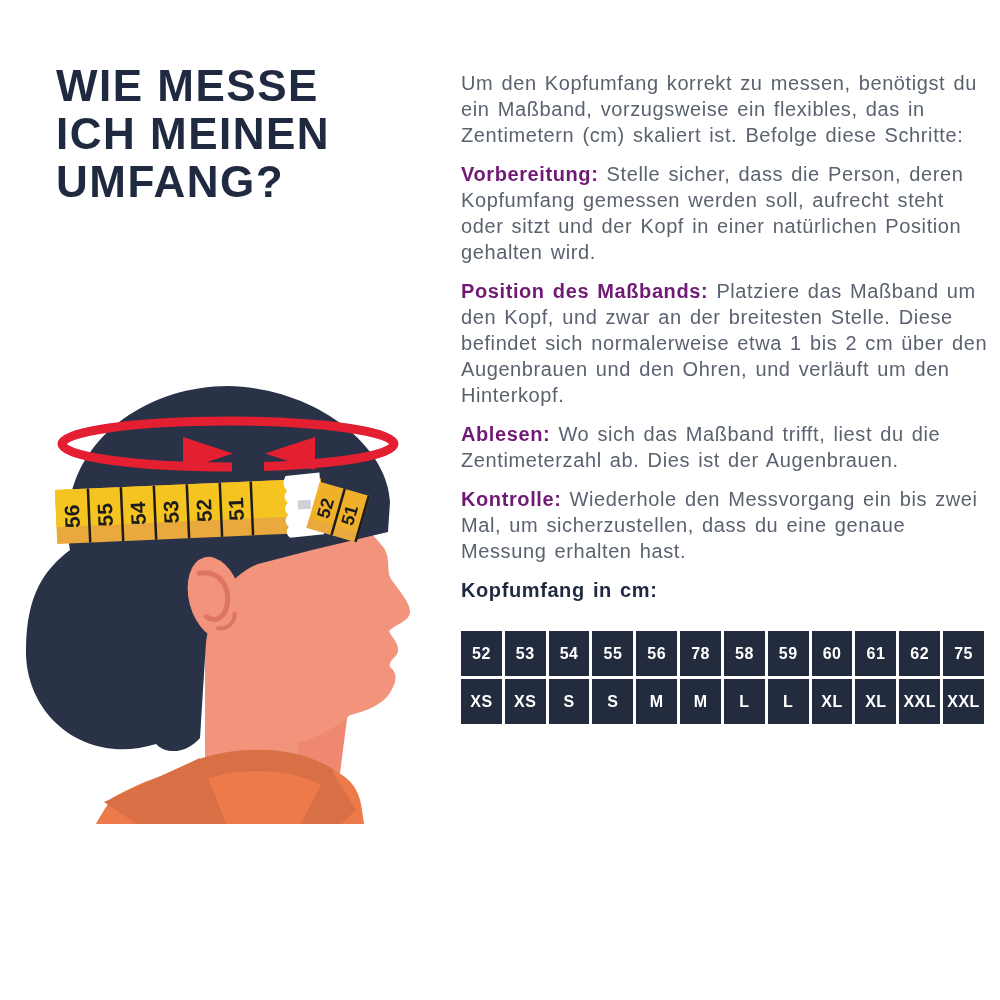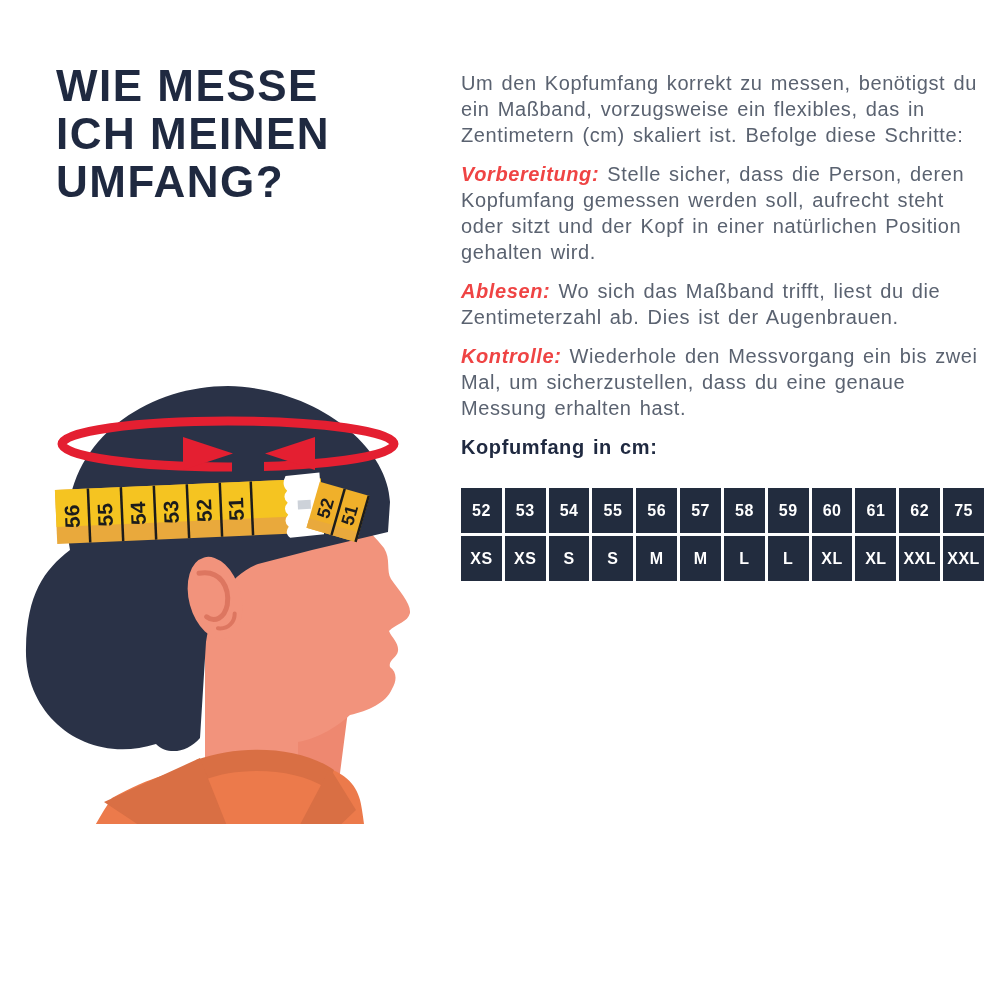--- a/index.html
+++ b/index.html
@@ -3,21 +3,21 @@
 <meta charset="utf-8">
 <style>
   html,body{margin:0;padding:0;background:#ffffff;}
   .canvas{position:relative;width:1000px;height:824px;background:#fff;overflow:hidden;
           font-family:"Liberation Sans",sans-serif;}
   .title{position:absolute;left:56px;top:62px;font-size:44px;line-height:48px;
          font-weight:800;letter-spacing:1.5px;color:#1F2940;}
   .col{position:absolute;left:461px;top:70px;width:530px;color:#5A6270;
        font-size:20px;line-height:26px;letter-spacing:0.6px;word-spacing:2px;}
   .col p{margin:0 0 13px 0;}
-  .col b{color:#ef4444;font-weight:700;font-style:italic;}
+  .col b{color:#701a75;font-weight:700;}
   .table-heading{font-size:20px;font-weight:700;color:#1F2940;letter-spacing:0.6px;
                  margin:12px 0 28px 0;}
   .size-table{display:grid;grid-template-columns:repeat(12,1fr);gap:3px;width:523px;}
   .size-table .cell{background:#222C3E;color:#ffffff;font-weight:700;font-size:16px;
                     height:45px;display:flex;align-items:center;justify-content:center;
                     letter-spacing:0.5px;}
   .illus{position:absolute;left:0;top:380px;width:440px;height:620px;}
   .illus text{font-family:"Liberation Sans",sans-serif;font-weight:bold;fill:#1c1c1c;}
 </style>
 </head>
@@ -28,32 +28,33 @@
   <div class="title">
     <div>WIE MESSE</div>
     <div>ICH MEINEN</div>
     <div>UMFANG?</div>
   </div>
 
   <div class="col">
     <p>Um den Kopfumfang korrekt zu messen, benötigst du ein Maßband, vorzugsweise ein flexibles, das in Zentimetern (cm) skaliert ist. Befolge diese Schritte:</p>
 
     <p><b>Vorbereitung:</b><span> Stelle sicher, dass die Person, deren Kopfumfang gemessen werden soll, aufrecht steht oder sitzt und der Kopf in einer natürlichen Position gehalten wird.</span></p>
+    <p><b>Position des Maßbands:</b><span> Platziere das Maßband um den Kopf, und zwar an der breitesten Stelle. Diese befindet sich normalerweise etwa 1 bis 2 cm über den Augenbrauen und den Ohren, und verläuft um den Hinterkopf.</span></p>
     <p><b>Ablesen:</b><span> Wo sich das Maßband trifft, liest du die Zentimeterzahl ab. Dies ist der Augenbrauen.</span></p>
     <p><b>Kontrolle:</b><span> Wiederhole den Messvorgang ein bis zwei Mal, um sicherzustellen, dass du eine genaue Messung erhalten hast.</span></p>
 
 
     <div class="table-heading">Kopfumfang in cm:</div>
     <div class="size-table">
         <div class="cell">52</div>
         <div class="cell">53</div>
         <div class="cell">54</div>
         <div class="cell">55</div>
         <div class="cell">56</div>
-        <div class="cell">57</div>
+        <div class="cell">78</div>
         <div class="cell">58</div>
         <div class="cell">59</div>
         <div class="cell">60</div>
         <div class="cell">61</div>
         <div class="cell">62</div>
         <div class="cell">75</div>
         <div class="cell">XS</div>
         <div class="cell">XS</div>
         <div class="cell">S</div>
         <div class="cell">S</div>

